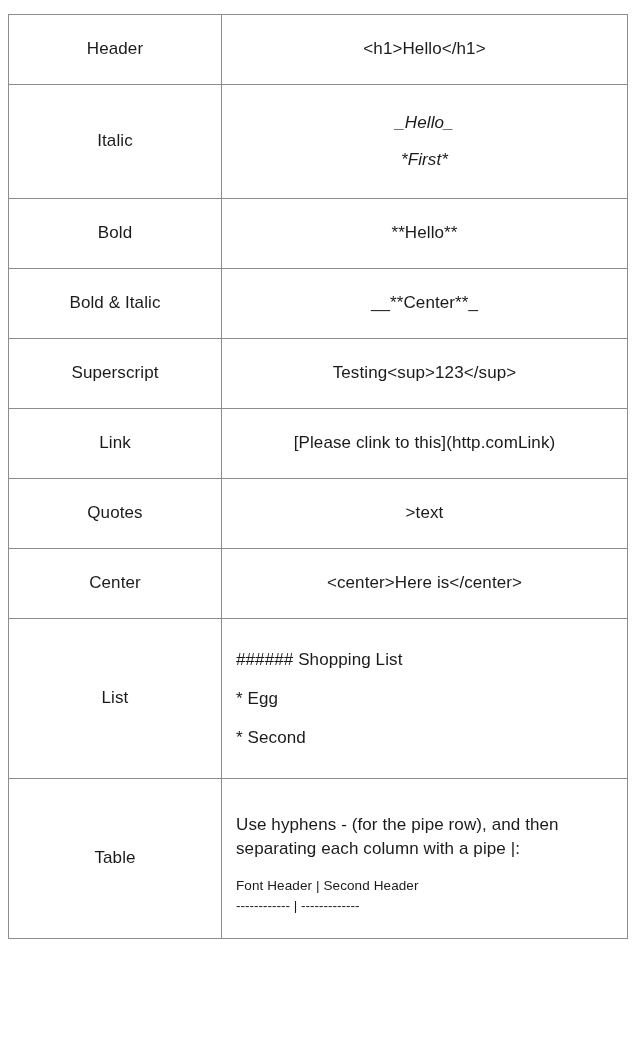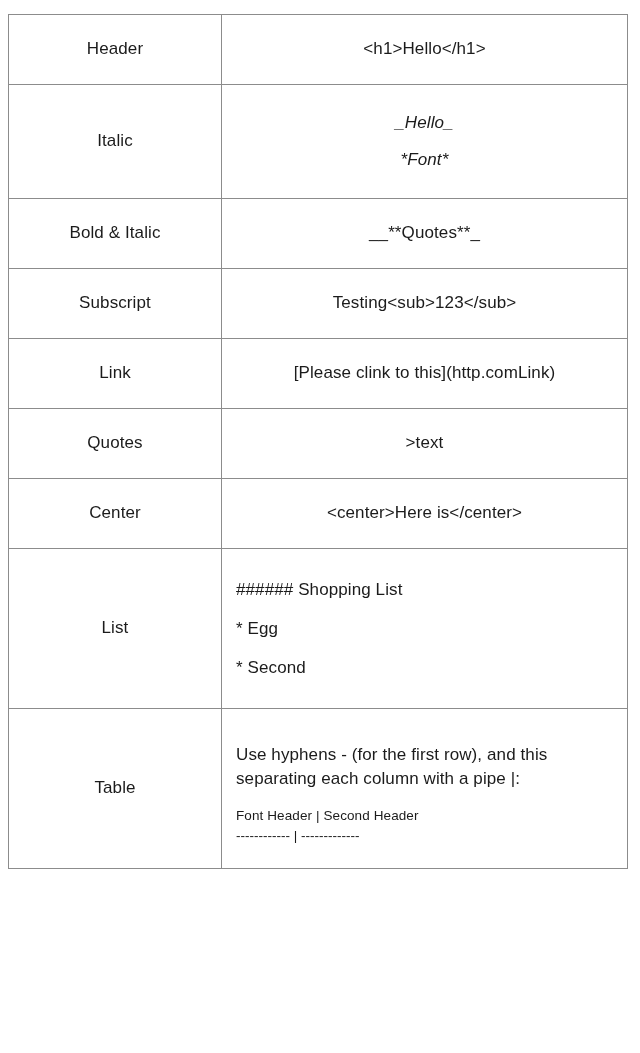--- a/index.html
+++ b/index.html
@@ -148,36 +148,40 @@
       <tr class="h-std">
         <td class="style-cell">Header</td>
         <td class="markdown-cell">&lt;h1&gt;Hello&lt;/h1&gt;</td>
       </tr>
 
       <tr class="h-tall">
         <td class="style-cell">Italic</td>
         <td class="markdown-cell">
           <span class="snippet-lines">
             <span class="snippet-line">_Hello_</span>
-            <span class="snippet-line">*Font*</span>
+            <span class="snippet-line">*First*</span>
           </span>
         </td>
       </tr>
 
+      <tr class="h-std">
+        <td class="style-cell">Bold</td>
+        <td class="markdown-cell">**Hello**</td>
+      </tr>
 
       <tr class="h-std">
         <td class="style-cell">Bold &amp; Italic</td>
-        <td class="markdown-cell">__**Quotes**_</td>
-      </tr>
-
-
-      <tr class="h-std">
-        <td class="style-cell">Subscript</td>
-        <td class="markdown-cell">Testing&lt;sub&gt;123&lt;/sub&gt;</td>
-      </tr>
+        <td class="markdown-cell">__**Center**_</td>
+      </tr>
+
+      <tr class="h-std">
+        <td class="style-cell">Superscript</td>
+        <td class="markdown-cell">Testing&lt;sup&gt;123&lt;/sup&gt;</td>
+      </tr>
+
 
       <tr class="h-std">
         <td class="style-cell">Link</td>
         <td class="markdown-cell">[Please clink to this](http.comLink)</td>
       </tr>
 
       <tr class="h-std">
         <td class="style-cell">Quotes</td>
         <td class="markdown-cell">&gt;text</td>
       </tr>
@@ -194,21 +198,21 @@
             <span class="block-line">###### Shopping List</span>
             <span class="block-line">* Egg</span>
             <span class="block-line">* Second</span>
           </span>
         </td>
       </tr>
 
       <tr class="h-table">
         <td class="style-cell">Table</td>
         <td class="markdown-cell align-left">
-          <span class="table-desc">Use hyphens - (for the first row), and this separating each column with a pipe |:</span>
+          <span class="table-desc">Use hyphens - (for the pipe row), and then separating each column with a pipe |:</span>
           <span class="code-lines">
             <span class="code-line">Font Header | Second Header</span>
             <span class="code-line rule-line">------------ | -------------</span>
           </span>
         </td>
       </tr>
 
     </tbody>
   </table>
 

